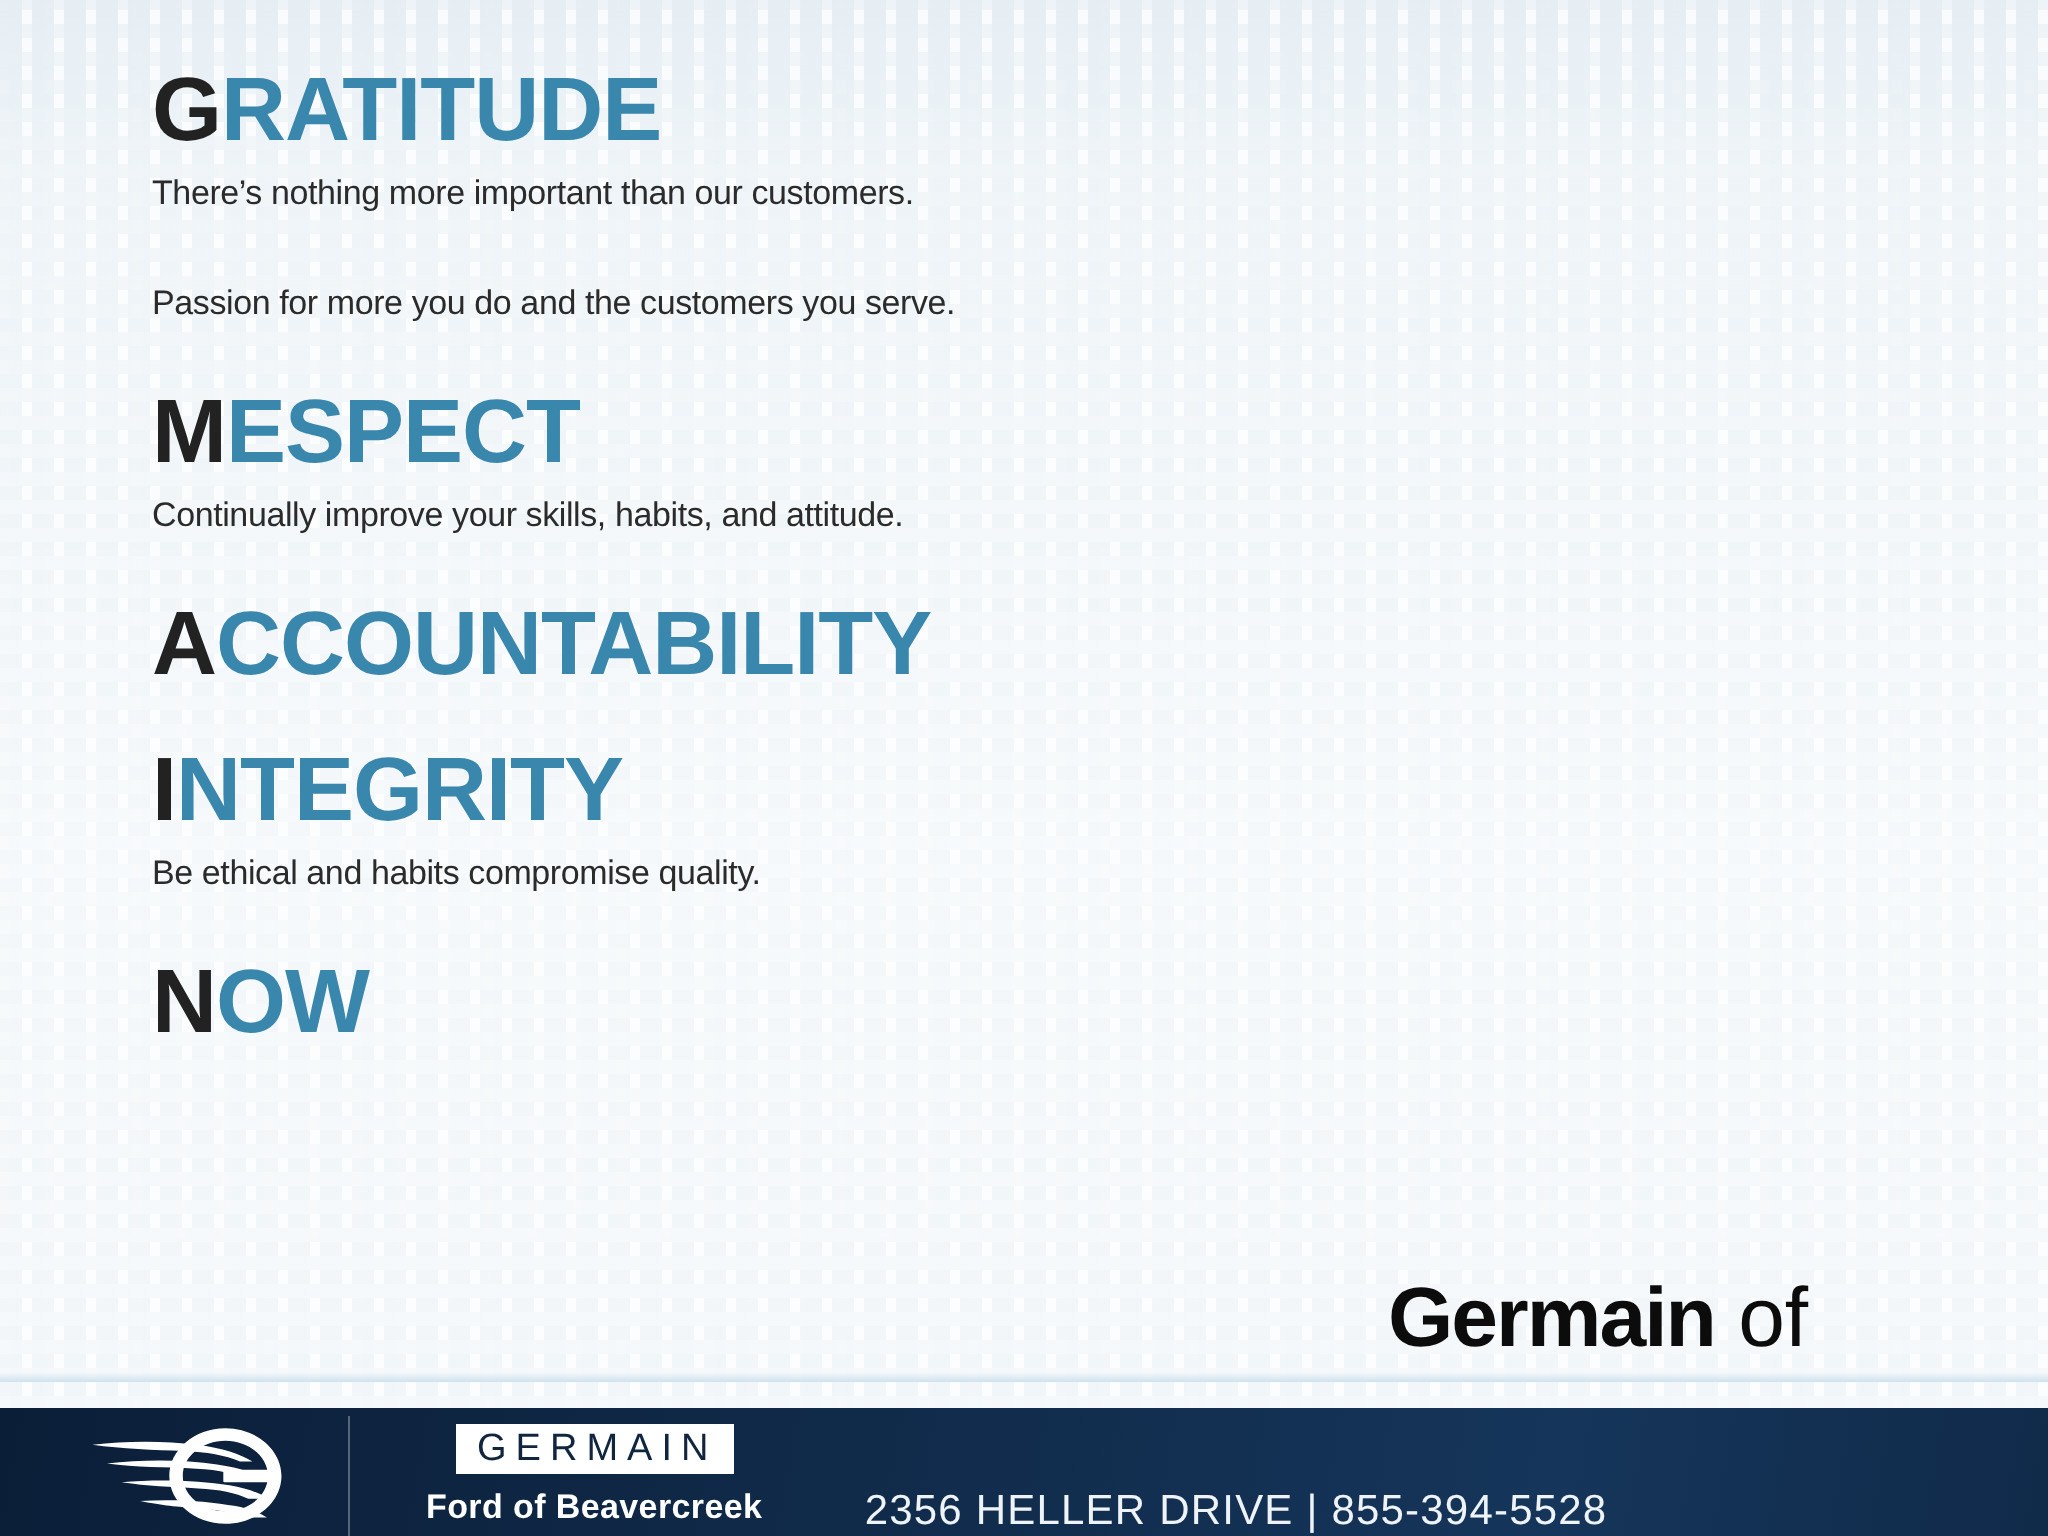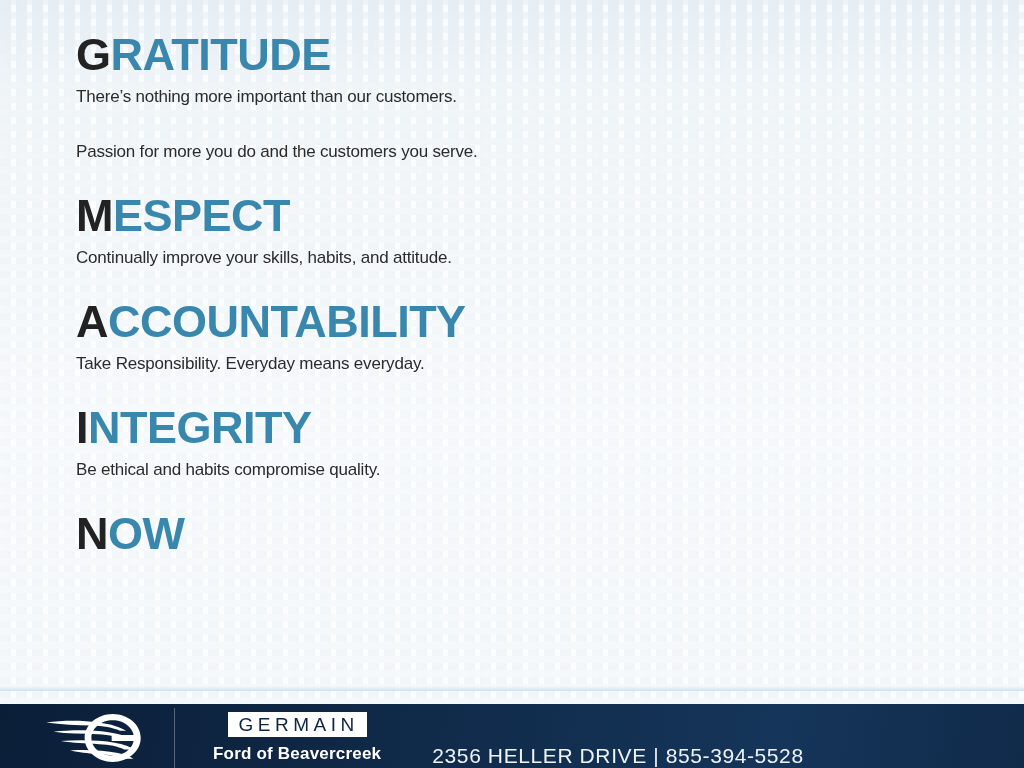--- a/index.html
+++ b/index.html
@@ -212,34 +212,34 @@
     </div>
 
 
     <div class="value-block">
       <div class="value-title"><span class="first">M</span><span>ESPECT</span></div>
       <div class="value-desc">Continually improve your skills, habits, and attitude.</div>
     </div>
 
     <div class="value-block">
       <div class="value-title"><span class="first">A</span><span>CCOUNTABILITY</span></div>
-      <div class="value-desc">Take Responsibility. Everyday means everyday.</div>
     </div>
 
     <div class="value-block">
       <div class="value-title"><span class="first">I</span><span>NTEGRITY</span></div>
       <div class="value-desc">Be ethical and habits compromise quality.</div>
     </div>
 
     <div class="value-block clipped">
       <div class="value-title"><span class="first">N</span><span>OW</span></div>
     </div>
 
   </div>
 
+  <div class="germain-of"><span class="g-bold">Germain</span> <span class="g-light">of</span></div>
 
   <div class="seam"></div>
 
   <div class="footer">
 
     <div class="footer-contact">2356 HELLER DRIVE  |  855-394-5528</div>
 
     <div class="footer-left">
       <svg class="wing-logo" viewBox="0 0 200 104" aria-hidden="true">
         <g fill="#ffffff">

